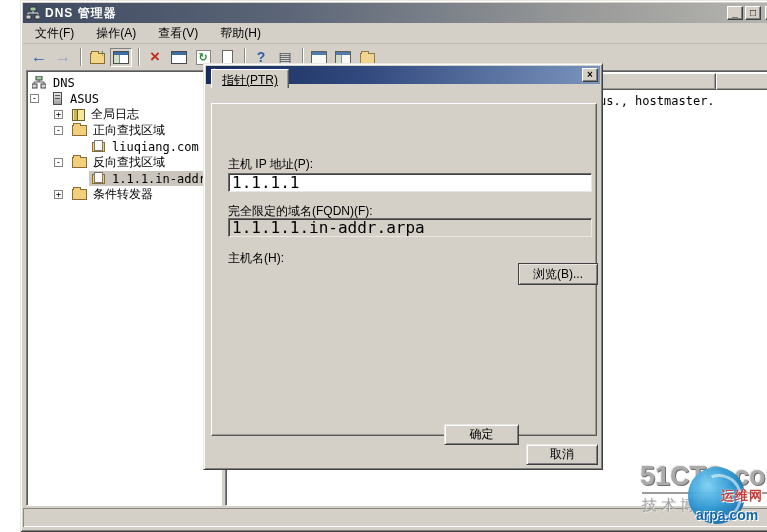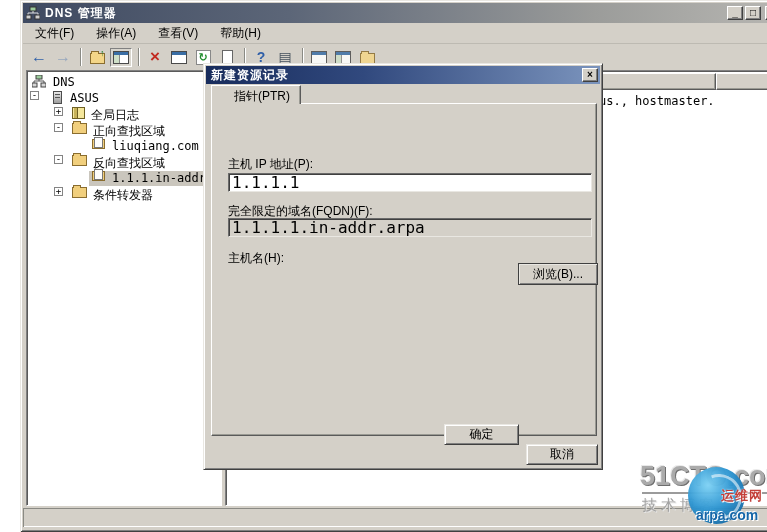--- a/index.html
+++ b/index.html
@@ -49,21 +49,21 @@
 
   
   .sunken { border:1px solid; border-color:#808080 #fff #fff #808080; box-shadow: inset 1px 1px 0 #5a5a5a; }
   .tree-panel { position:absolute; left:6px; top:70px; width:196px; height:436px; background:#fff; }
   .list-panel { position:absolute; left:205px; top:70px; width:555px; height:436px; background:#fff; }
   .colhead { position:absolute; top:2px; height:17px; background:#d4d0c8; border:1px solid;
     border-color:#fff #5a5a5a #5a5a5a #fff; box-shadow: inset -1px -1px 0 #9a9a93; }
   .listrow { position:absolute; top:23px; left:-4px; white-space:nowrap; font-size:12px; }
 
   
-  .tree-row { position:absolute; height:15px; display:flex; align-items:flex-start; white-space:nowrap; font-size:12px; }
+  .tree-row { position:absolute; height:15px; display:flex; align-items:center; white-space:nowrap; font-size:12px; }
   .expander { width:9px; height:9px; background:#fff; border:1px solid #848484; color:#000;
     font-size:9px; line-height:7px; text-align:center; flex:none; font-family:"DejaVu Sans Mono",monospace; }
   .tspacer { flex:none; }
   .t-label { padding:0 2px; }
   .sel-label { background:#cac6bd; }
   .folder-icon { width:15px; height:11px; background:#f1cf7d; border:1px solid #8a6d2f; position:relative; flex:none; margin:0 4px 0 3px; }
   .folder-icon::before { content:""; position:absolute; top:-3px; left:0; width:6px; height:2px; background:#f1cf7d; border:1px solid #8a6d2f; border-bottom:none; }
   .zone-icon { width:13px; height:10px; background:#f1cf7d; border:1px solid #8a6d2f; position:relative; flex:none; margin:0 5px 0 3px; }
   .zone-icon::after { content:""; position:absolute; left:1px; top:-3px; width:7px; height:9px; background:#fdfdfd; border:1px solid #777; }
   .log-icon { width:13px; height:12px; background:#f5e79c; border:1px solid #6e6023; position:relative; flex:none; margin:0 4px 0 3px; }
@@ -78,23 +78,23 @@
   
   .dialog { position:absolute; left:183px; top:63px; width:400px; height:407px; background:#d4d0c8; z-index:40;
     border:1px solid; border-color:#e9e7e2 #404040 #404040 #e9e7e2;
     box-shadow: inset 1px 1px 0 #fff, inset -1px -1px 0 #808080; }
   .dlg-title { position:absolute; left:2px; top:2px; right:2px; height:18px;
     background:linear-gradient(90deg,#182c5c 0%, #31497e 40%, #7b94bd 100%);
     color:#fff; font-weight:bold; display:flex; align-items:center; padding-left:5px; letter-spacing:1px; }
   .dlg-close { position:absolute; right:4px; top:4px; width:16px; height:14px; background:#d4d0c8;
     border:1px solid; border-color:#fff #404040 #404040 #fff; box-shadow: inset -1px -1px 0 #808080;
     font-size:10px; font-weight:bold; line-height:11px; text-align:center; z-index:41; }
-  .tab { position:absolute; left:7px; top:21px; height:19px; padding:2px 10px 0 22px; background:#d4d0c8;
+  .tab { position:absolute; left:7px; top:5px; height:19px; padding:2px 10px 0 10px; background:#d4d0c8;
     border:1px solid; border-color:#fff #5a5a5a #d4d0c8 #fff; border-bottom:none; z-index:2;
-    box-shadow: inset -1px 0 0 #9a9a93; }
+    box-shadow: inset -1px 0 0 #9a9a93; text-decoration: underline; }
   .tabpage { position:absolute; left:7px; top:39px; width:386px; height:333px; background:#d4d0c8;
     border:1px solid; border-color:#fff #5a5a5a #5a5a5a #fff; box-shadow: inset -1px -1px 0 #9a9a93; }
   .flabel { position:absolute; left:16px; font-size:12px; }
   .tfield { position:absolute; left:16px; width:364px; height:19px; background:#fff; padding:2px 3px; font-size:16px;
     border:1px solid; border-color:#6a6a6a #e9e7e2 #e9e7e2 #6a6a6a; box-shadow: inset 1px 1px 0 #404040;
     font-family:"DejaVu Sans Mono","Liberation Mono",monospace; }
   .tfield.ro { background:#d4d0c8; }
   .btn { position:absolute; background:#d4d0c8; border:1px solid; border-color:#e9e7e2 #404040 #404040 #e9e7e2;
     box-shadow: inset 1px 1px 0 #fff, inset -1px -1px 0 #808080; font-size:12px; text-align:center;
     font-family:"Liberation Sans","DejaVu Sans",sans-serif; }

